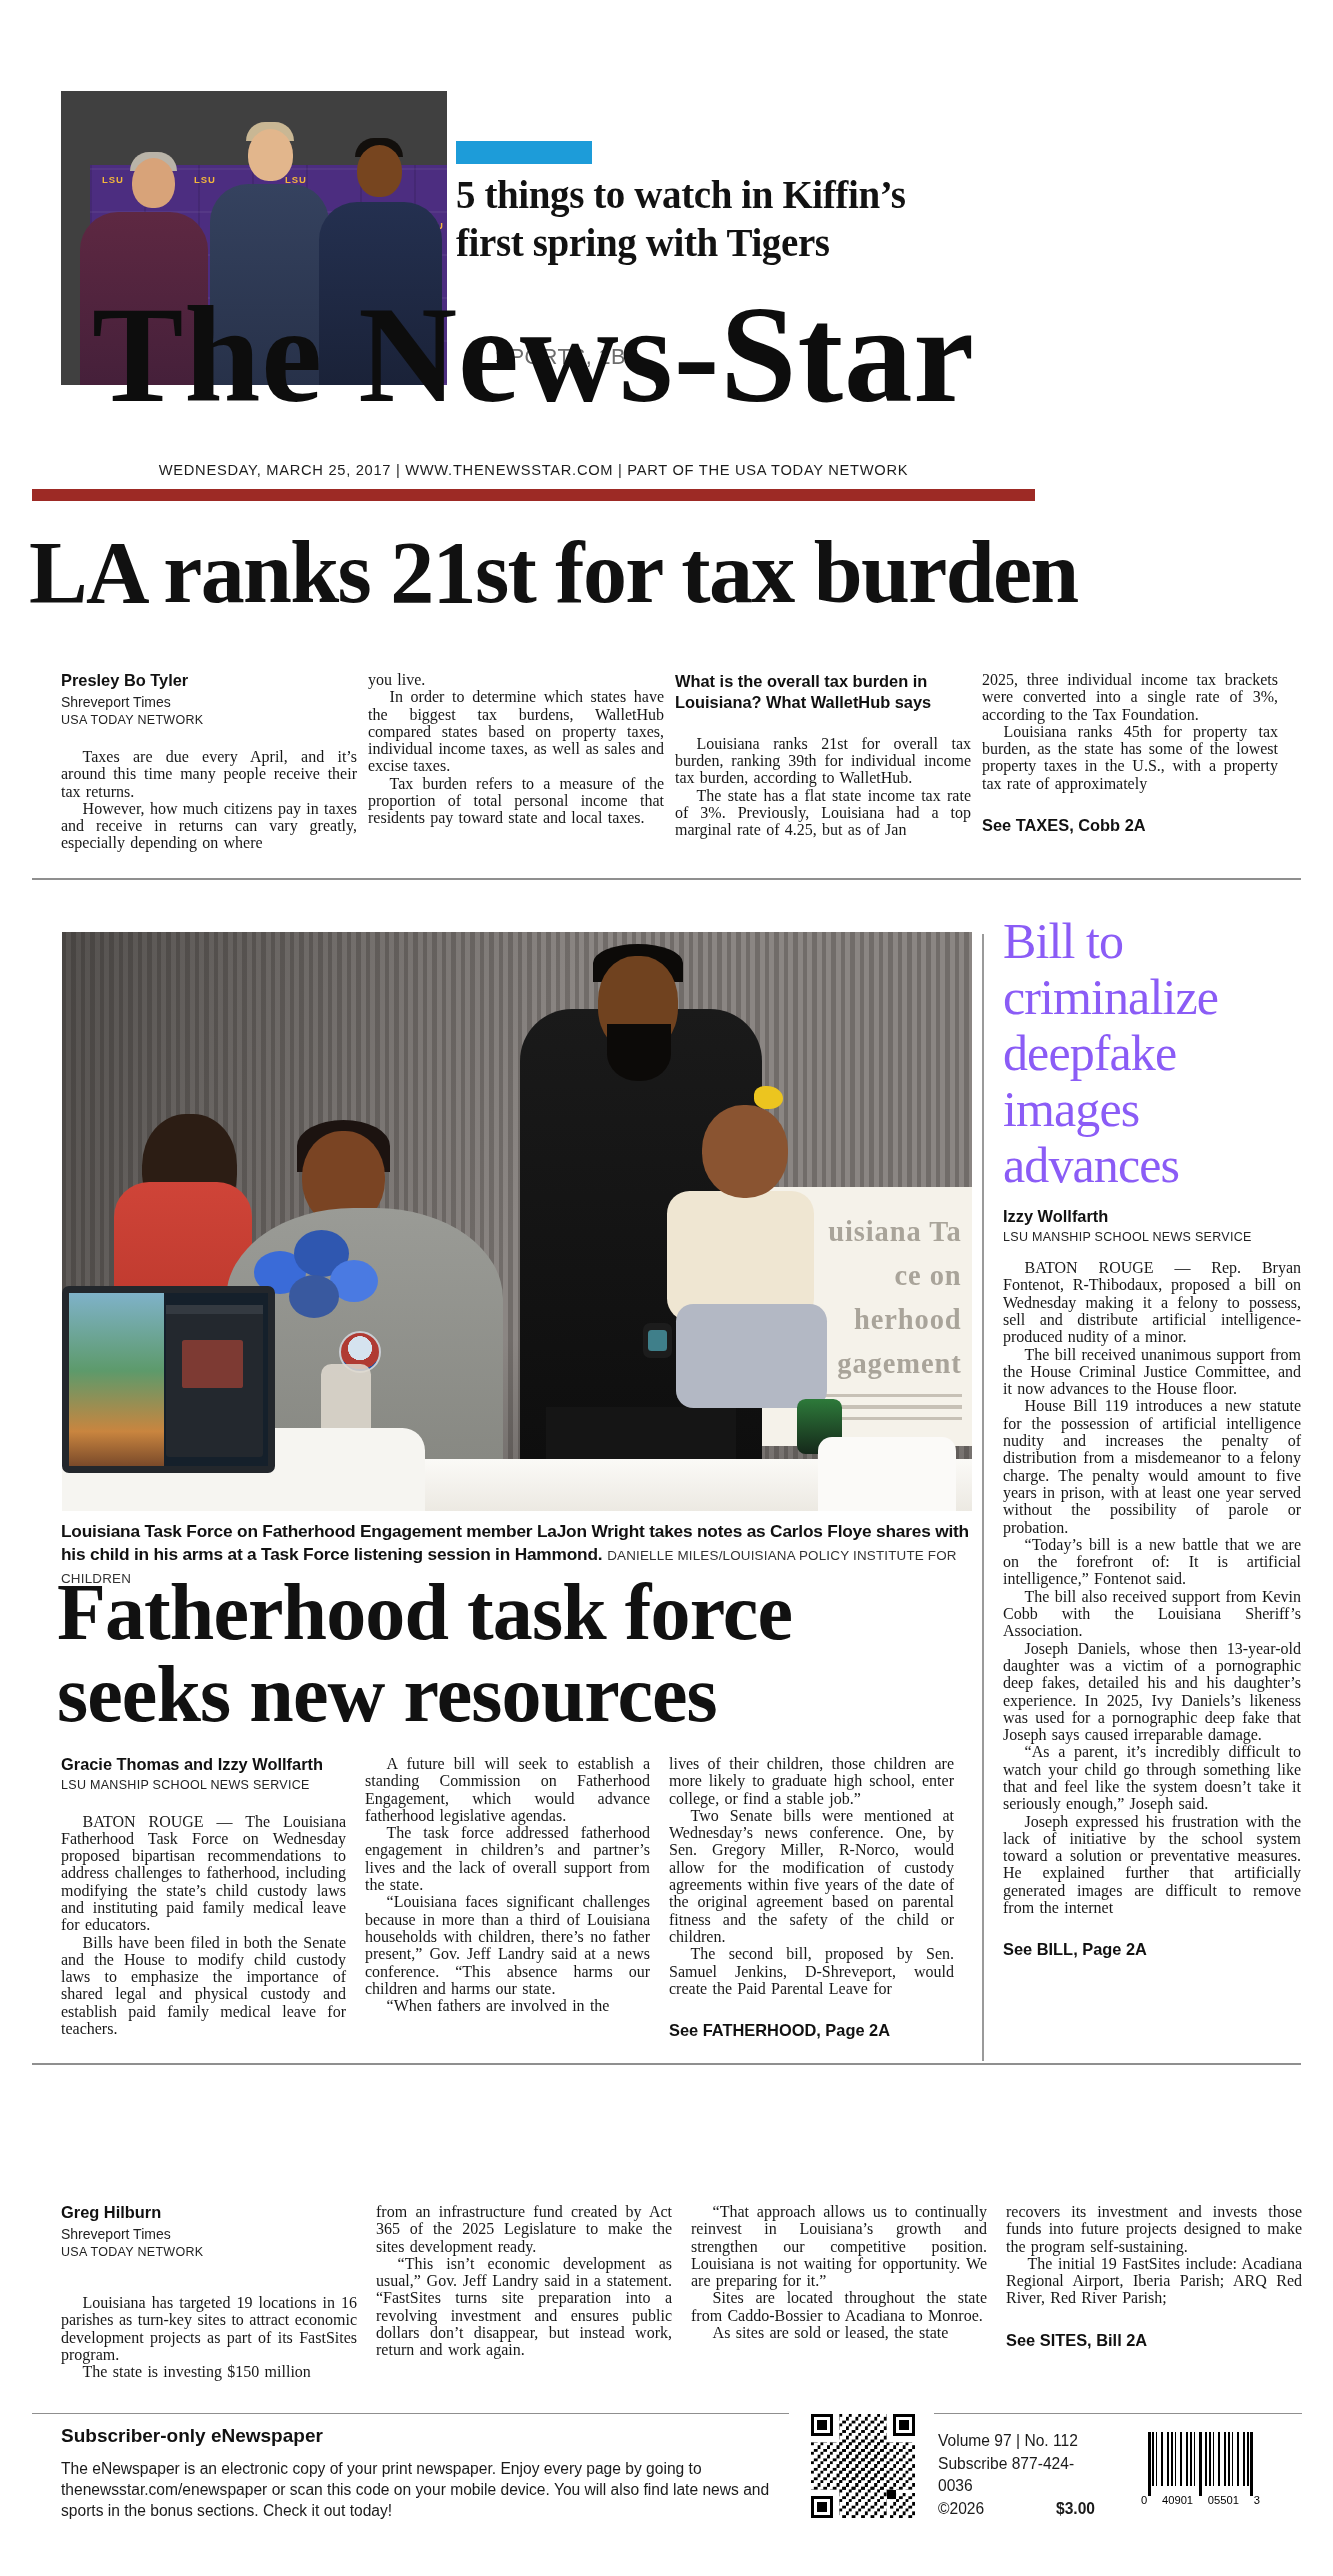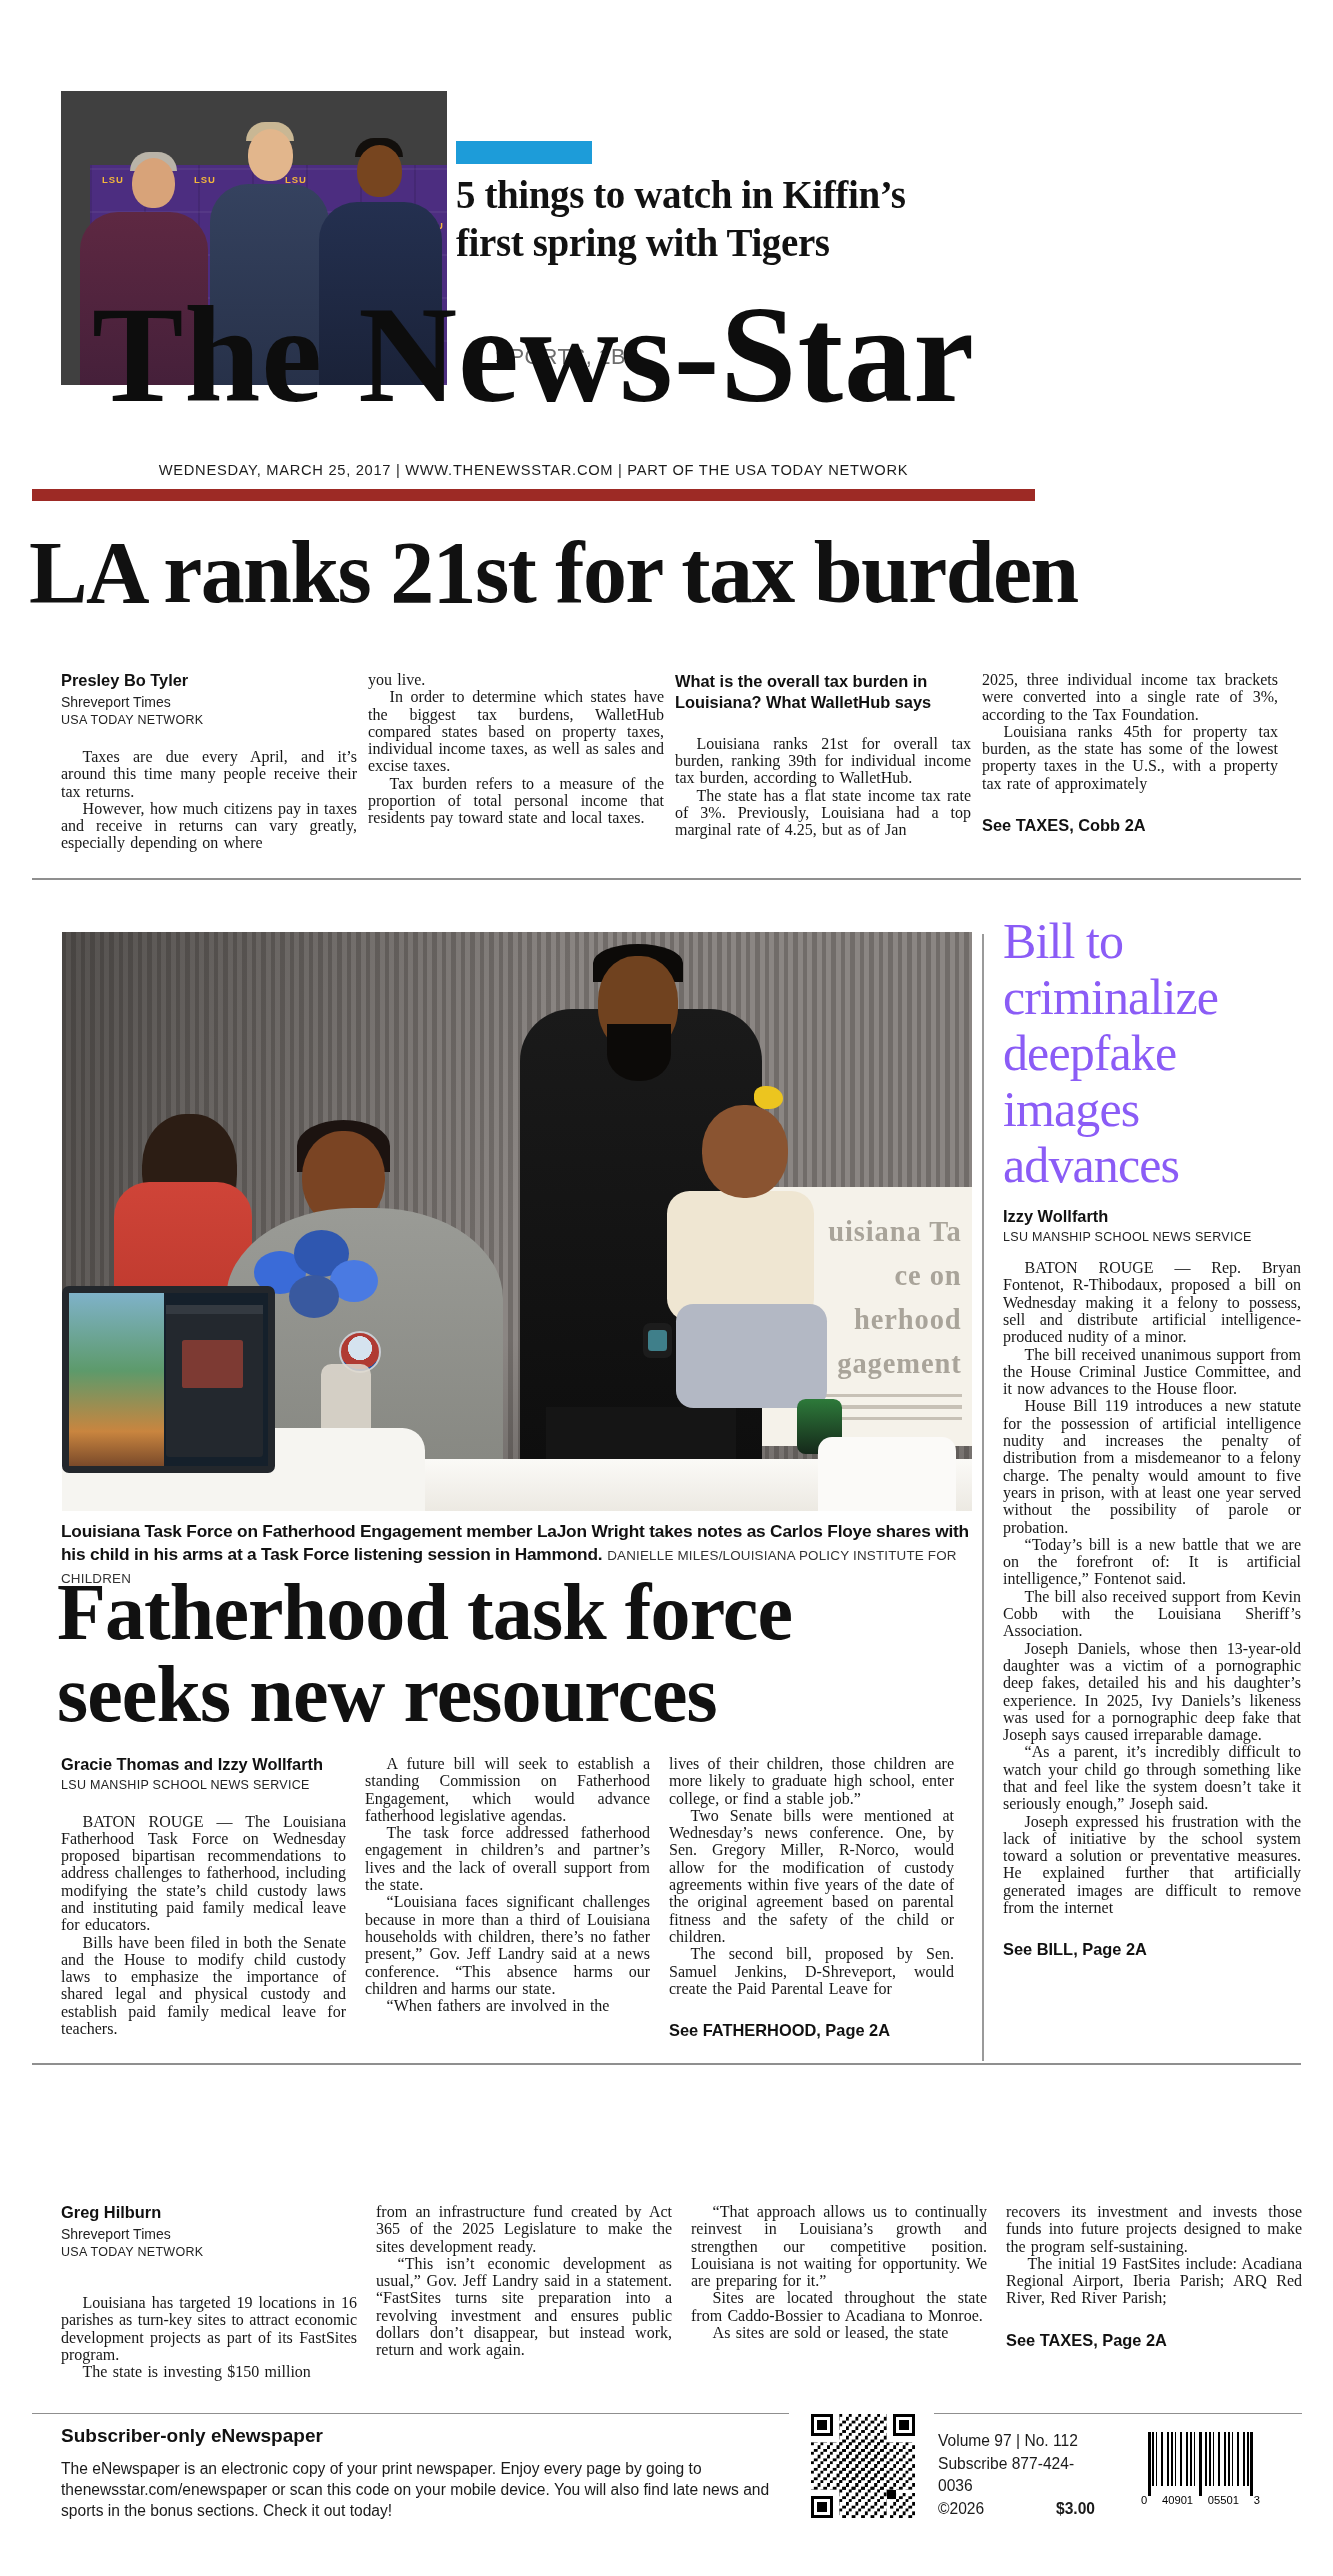--- a/index.html
+++ b/index.html
@@ -328,21 +328,21 @@
       <p class="bt ind">“This isn’t economic development as usual,” Gov. Jeff Landry said in a statement. “FastSites turns site preparation into a revolving investment and ensures public dollars don’t disappear, but instead work, return and work again.</p>
     </div>
     <div class="col">
       <p class="bt ind">“That approach allows us to continually reinvest in Louisiana’s growth and strengthen our competitive position. Louisiana is not waiting for opportunity. We are preparing for it.”</p>
       <p class="bt ind">Sites are located throughout the state from Caddo-Bossier to Acadiana to Monroe.</p>
       <p class="bt ind">As sites are sold or leased, the state</p>
     </div>
     <div class="col">
       <p class="bt">recovers its investment and invests those funds into future projects designed to make the program self-sustaining.</p>
       <p class="bt ind">The initial 19 FastSites include: Acadiana Regional Airport, Iberia Parish; ARQ Red River, Red River Parish;</p>
-      <p class="jump">See TAXES, Page 2A</p>
+      <p class="jump">See SITES, Bill 2A</p>
     </div>
   </div>
 
   <div class="hrule" style="left:32px;top:2413px;width:757px;height:0.9px;"></div>
   <div class="hrule" style="left:934px;top:2413px;width:368px;height:0.9px;"></div>
 
   <div class="foot-head">Subscriber-only eNewspaper</div>
   <div class="foot-body">The eNewspaper is an electronic copy of your print newspaper. Enjoy every page by going to thenewsstar.com/enewspaper or scan this code on your mobile device. You will also find late news and sports in the bonus sections. Check it out today!</div>
 
   <div class="qr">

